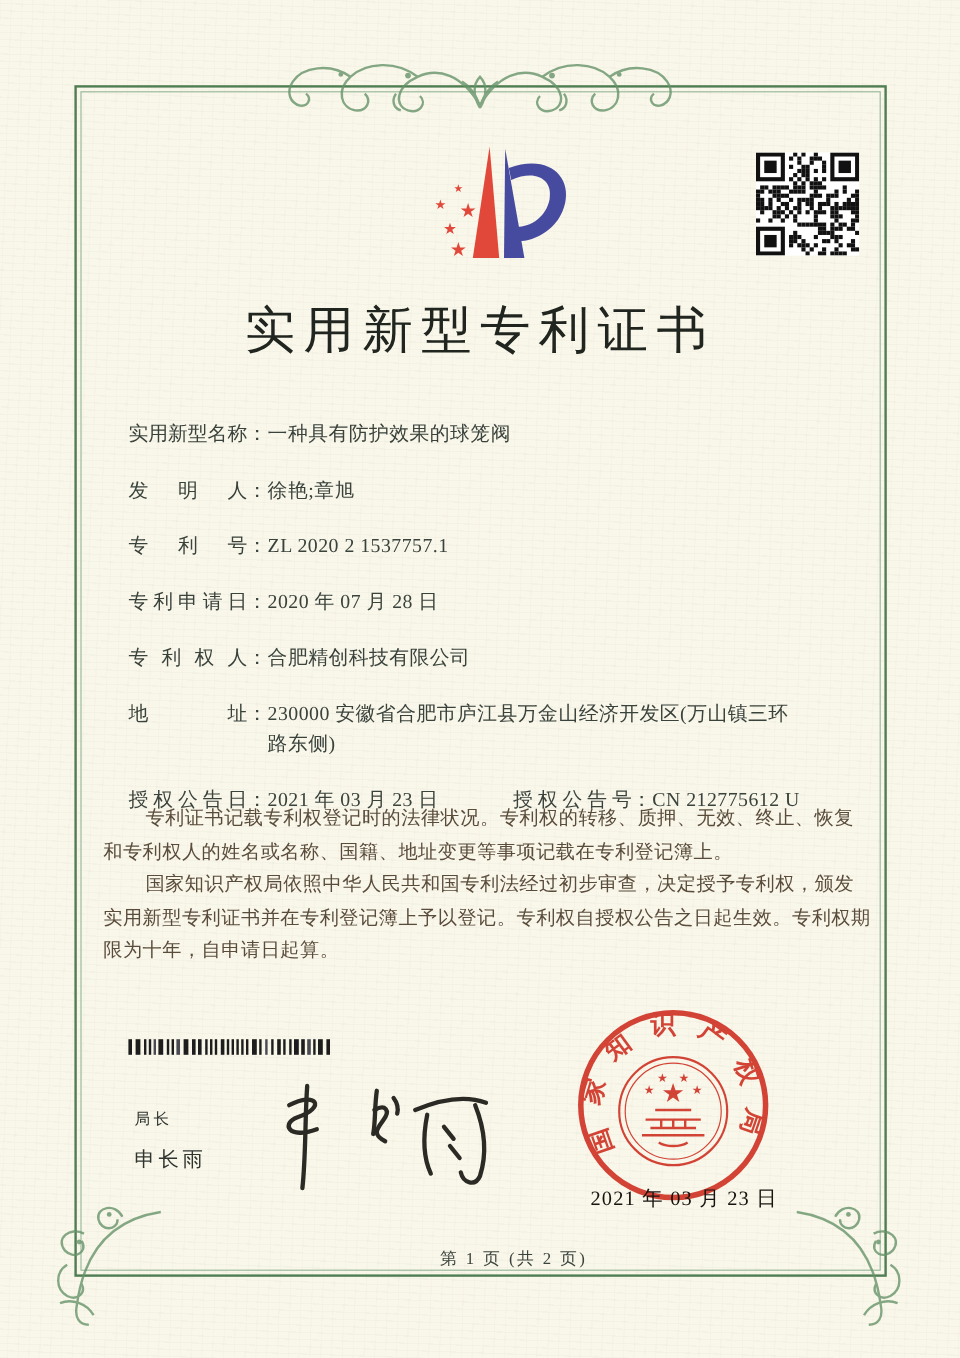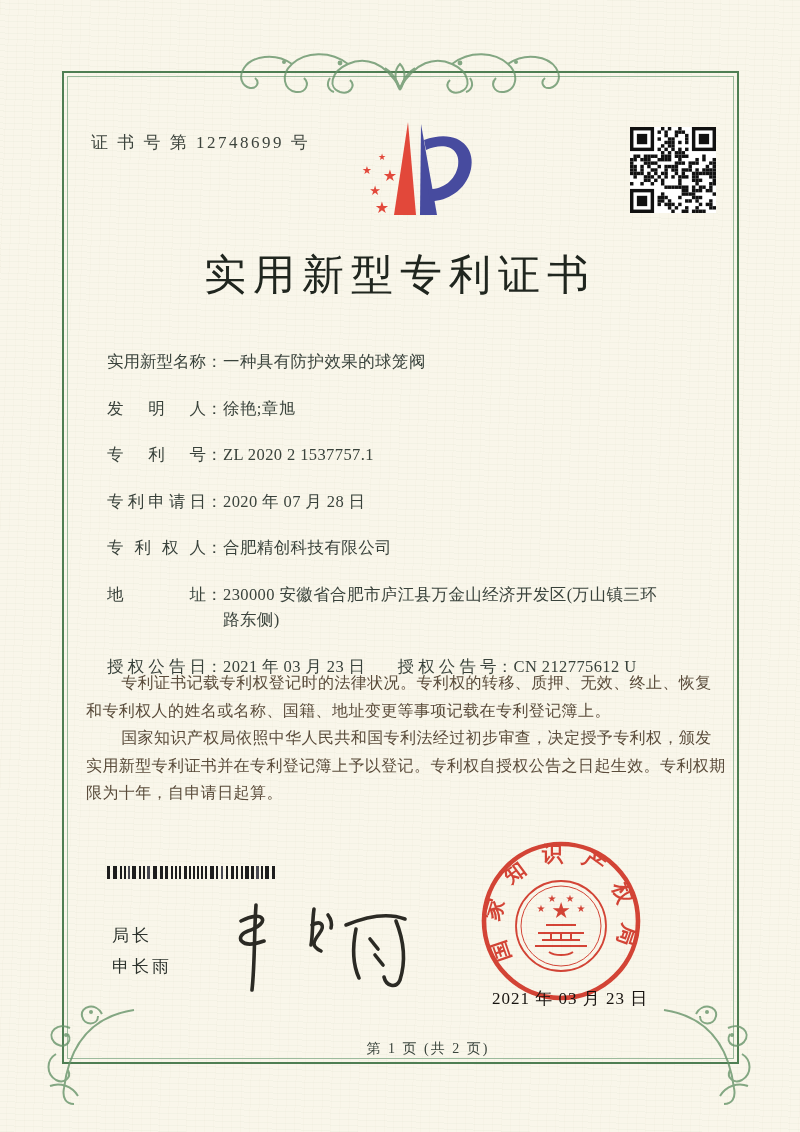--- a/index.html
+++ b/index.html
@@ -43,31 +43,31 @@
   }
 
   .fields { position:absolute; left:107px; top:349px; width:620px; }
   .field-row { display:flex; align-items:flex-start; margin-bottom:21px; line-height:25.5px; }
   .f-label {
     flex:none; width:99px; font-size:16.5px; color:#39423b;
     text-align:justify; text-align-last:justify;
   }
   .f-colon { flex:none; width:17px; font-size:16.5px; color:#39423b; }
   .f-value { font-size:16.5px; color:#39423b; letter-spacing:0.4px; max-width:450px; }
-  .pair2 { display:flex; margin-left:32px; }
+  .pair2 { display:flex; margin-left:62px; }
 
   .body-text { position:absolute; left:86px; top:669px; width:640px; color:#5a4c3b; }
   .body-text p {
     font-size:16px; line-height:27.5px; text-indent:2.2em; letter-spacing:0.4px;
   }
 
   .barcode { position:absolute; left:107px; top:866px; width:172px; height:13px; }
   .barcode span { position:absolute; top:0; height:13px; background:#1d1d1d; }
 
-  .signer-title { position:absolute; left:112px; top:924px; font-size:17px; letter-spacing:3px; color:#2e342e; }
+  .signer-title { position:absolute; left:112px; top:924px; font-size:13px; letter-spacing:3px; color:#2e342e; }
   .signer-name  { position:absolute; left:112px; top:955px; font-size:17px; letter-spacing:3px; color:#2e342e; }
   .signature { position:absolute; left:228px; top:893px; }
 
   .seal { position:absolute; left:478px; top:838px; mix-blend-mode:multiply; opacity:0.93; }
   .seal-date {
     position:absolute; left:492px; top:987px; font-size:17px;
     color:#17130f; letter-spacing:1px; font-weight:500;
   }
 
   .page-footer {
@@ -120,21 +120,20 @@
       <path d="M98,12 C58,18 34,44 28,90 C26,100 30,106 38,106"></path>
       <path d="M34,30 c-12,-6 -24,4 -16,14 c7,8 20,2 14,-8"></path>
       <path d="M66,16 c-6,-12 -22,-8 -20,2 c2,10 16,10 16,0"></path>
       <path d="M20,56 c-10,6 -10,20 0,26 c8,4 16,-2 12,-10"></path>
       <path d="M14,88 c10,-4 22,0 28,10"></path>
       <circle cx="30" cy="37" r="2" fill="#67946a" stroke="none"></circle>
       <circle cx="55" cy="14" r="2" fill="#67946a" stroke="none"></circle>
     </g>
   </svg>
 
-  <div class="cert-no">证 书 号 第 12748699 号</div>
 
   <svg class="logo" width="140" height="105" viewBox="0 0 140 105">
     <polygon points="72,6 80,99 58,99" fill="#e2483a"></polygon>
     <polygon points="85,8 101,99 84,99" fill="#474b9f"></polygon>
     <path d="M88,24 C120,12 140,30 135,53 C130,76 108,86 94,85 L92,73 C106,74 119,65 122,50 C125,33 110,25 90,34 Z" fill="#474b9f"></path>
     <text x="46" y="44" font-size="9" fill="#e2483a" text-anchor="middle">★</text>
     <text x="31" y="58" font-size="11" fill="#e2483a" text-anchor="middle">★</text>
     <text x="54" y="65" font-size="16" fill="#e2483a" text-anchor="middle">★</text>
     <text x="39" y="79" font-size="13" fill="#e2483a" text-anchor="middle">★</text>
     <text x="46" y="97" font-size="16" fill="#e2483a" text-anchor="middle">★</text>

